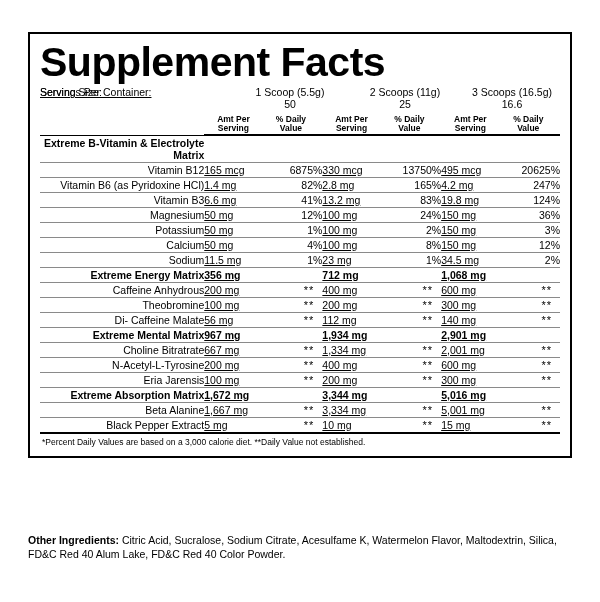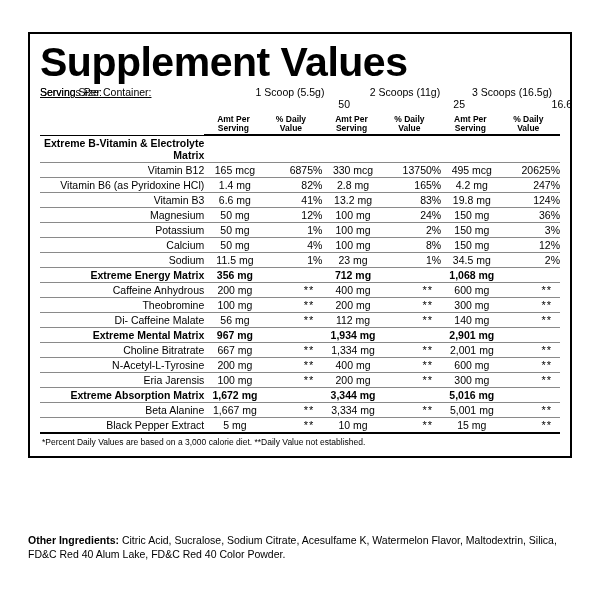--- a/index.html
+++ b/index.html
@@ -43,21 +43,21 @@
   .serv-label-2 { position: absolute; left: 0; top: 0; text-decoration: underline; }
   .serv-col {
     position: absolute;
     text-align: center;
     width: 120px;
   }
   .serv-col.c1 { left: 190px; }
   .serv-col.c2 { left: 305px; }
   .serv-col.c3 { left: 412px; }
   .serv-col .v1 { display: block; }
-  .serv-col .v2 { display: block; text-align: right; }
+  .serv-col .v2 { display: block; }
 
   table.facts {
     width: 100%;
     border-collapse: collapse;
     font-size: 10.5px;
   }
   table.facts td, table.facts th {
     padding: 1px 0;
     vertical-align: bottom;
   }
@@ -73,21 +73,21 @@
   .col-name { width: 176px; text-align: left; padding-left: 2px !important; }
   .col-amt  { width: 62px;  text-align: right; padding-right: 3px !important; }
   .col-dv   { width: 54px;  text-align: right; padding-right: 6px !important; }
 
   tr.row td { border-bottom: 0.6px solid #8a8a8a; }
   tr.group td { border-bottom: 0.6px solid #8a8a8a; font-weight: bold; }
   tr.group-top td { border-top: 1.6px solid #000; }
   tr.last td { border-bottom: 2px solid #000; }
 
   td.name { text-align: right; padding-left: 2px; }
-  td.amt  { text-align: center; padding-right: 3px; }
+  td.amt  { text-align: left; padding-right: 3px; text-decoration: underline; }
   td.dv   { text-align: right; padding-right: 6px; }
   td.dv.stars { font-size: 11px; letter-spacing: 1px; padding-right: 8px; }
 
   .footnote {
     font-size: 8.5px;
     margin-top: 3px;
     padding-left: 2px;
     line-height: 11px;
   }
   .other {
@@ -98,21 +98,21 @@
     font-size: 10.5px;
     line-height: 14px;
   }
   .other b { font-weight: bold; }
 </style>
 </head>
 <body>
 
 <div class="panel">
 
-  <div class="title">Supplement Values</div>
+  <div class="title">Supplement Facts</div>
 
   <div class="serv-block">
     <span class="serv-label-1">Serving Size:</span>
     <span class="serv-label-2">Servings Per Container:</span>
 
     <span class="serv-col c1">
       <span class="v1">1 Scoop (5.5g)</span>
       <span class="v2">50</span>
     </span>
     <span class="serv-col c2">

